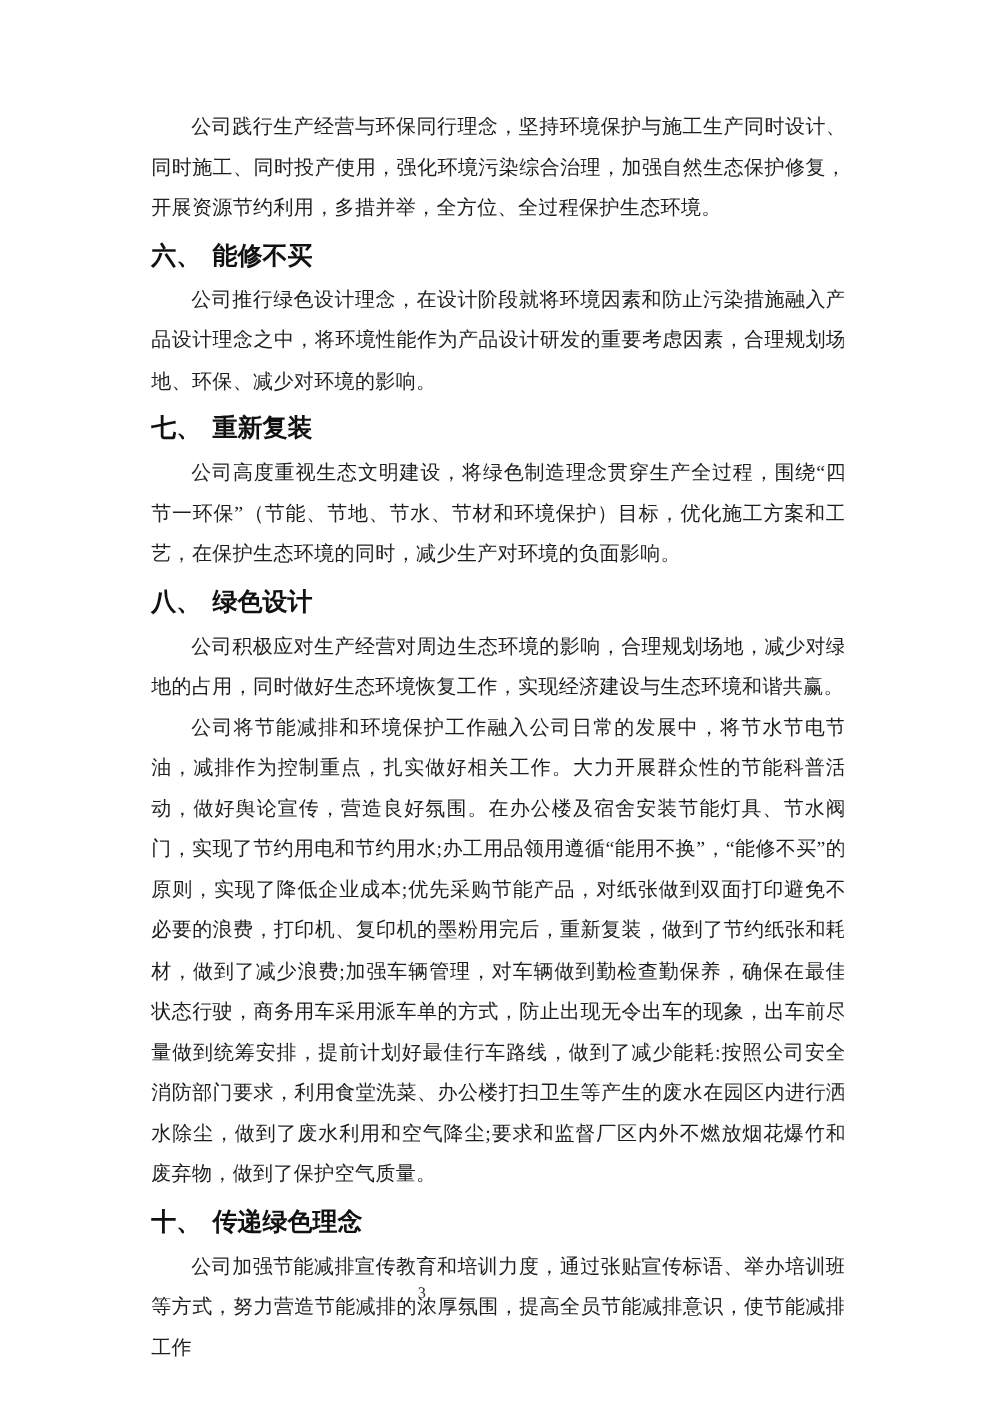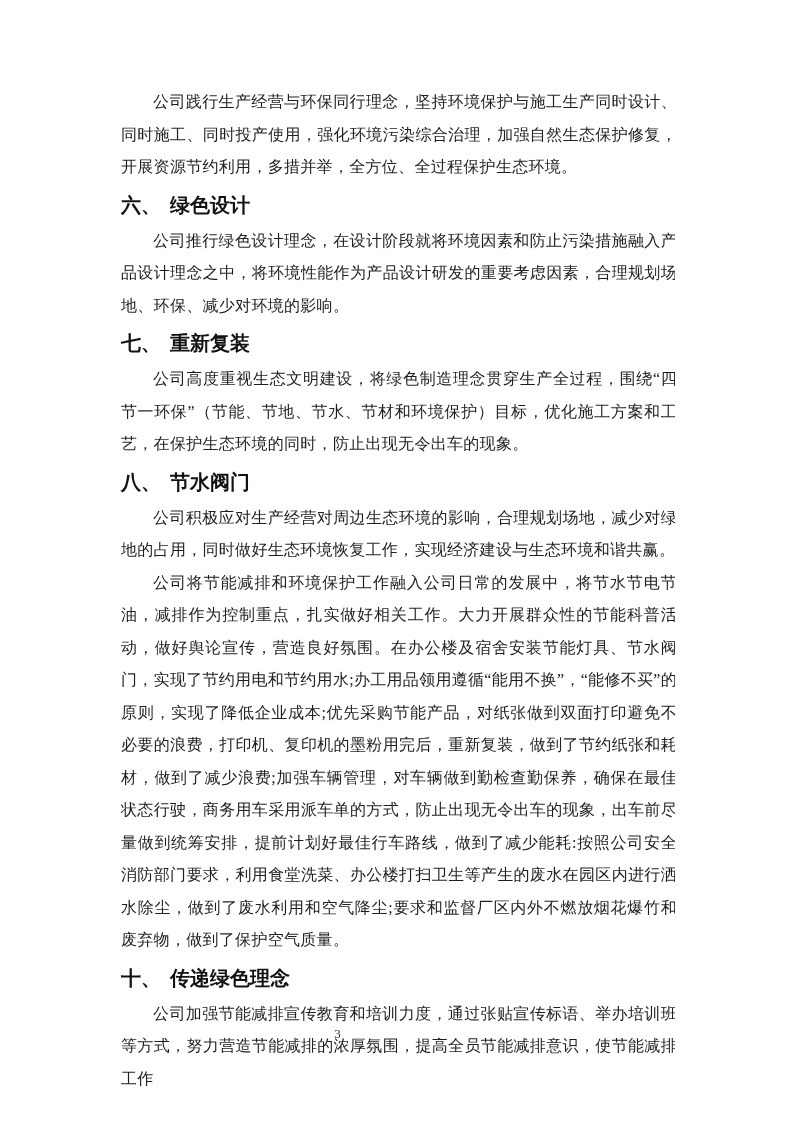--- a/index.html
+++ b/index.html
@@ -55,27 +55,27 @@
   }
 </style>
 </head>
 <body>
 
 <div class="page">
   <div class="content">
 
     <p class="body-para">公司践行生产经营与环保同行理念，坚持环境保护与施工生产同时设计、同时施工、同时投产使用，强化环境污染综合治理，加强自然生态保护修复，开展资源节约利用，多措并举，全方位、全过程保护生态环境。</p>
 
-    <h2 class="heading"><span class="hnum">六、</span><span>绿色设计</span></h2>
+    <h2 class="heading"><span class="hnum">六、</span><span>能修不买</span></h2>
     <p class="body-para">公司推行绿色设计理念，在设计阶段就将环境因素和防止污染措施融入产品设计理念之中，将环境性能作为产品设计研发的重要考虑因素，合理规划场地、环保、减少对环境的影响。</p>
 
     <h2 class="heading"><span class="hnum">七、</span><span>重新复装</span></h2>
-    <p class="body-para">公司高度重视生态文明建设，将绿色制造理念贯穿生产全过程，围绕“四节一环保”（节能、节地、节水、节材和环境保护）目标，优化施工方案和工艺，在保护生态环境的同时，防止出现无令出车的现象。</p>
+    <p class="body-para">公司高度重视生态文明建设，将绿色制造理念贯穿生产全过程，围绕“四节一环保”（节能、节地、节水、节材和环境保护）目标，优化施工方案和工艺，在保护生态环境的同时，减少生产对环境的负面影响。</p>
 
-    <h2 class="heading"><span class="hnum">八、</span><span>节水阀门</span></h2>
+    <h2 class="heading"><span class="hnum">八、</span><span>绿色设计</span></h2>
     <p class="body-para">公司积极应对生产经营对周边生态环境的影响，合理规划场地，减少对绿地的占用，同时做好生态环境恢复工作，实现经济建设与生态环境和谐共赢。</p>
 
     <p class="body-para">公司将节能减排和环境保护工作融入公司日常的发展中，将节水节电节油，减排作为控制重点，扎实做好相关工作。大力开展群众性的节能科普活动，做好舆论宣传，营造良好氛围。在办公楼及宿舍安装节能灯具、节水阀门，实现了节约用电和节约用水;办工用品领用遵循“能用不换”，“能修不买”的原则，实现了降低企业成本;优先采购节能产品，对纸张做到双面打印避免不必要的浪费，打印机、复印机的墨粉用完后，重新复装，做到了节约纸张和耗材，做到了减少浪费;加强车辆管理，对车辆做到勤检查勤保养，确保在最佳状态行驶，商务用车采用派车单的方式，防止出现无令出车的现象，出车前尽量做到统筹安排，提前计划好最佳行车路线，做到了减少能耗:按照公司安全消防部门要求，利用食堂洗菜、办公楼打扫卫生等产生的废水在园区内进行洒水除尘，做到了废水利用和空气降尘;要求和监督厂区内外不燃放烟花爆竹和废弃物，做到了保护空气质量。</p>
 
     <h2 class="heading"><span class="hnum">十、</span><span>传递绿色理念</span></h2>
     <p class="body-para">公司加强节能减排宣传教育和培训力度，通过张贴宣传标语、举办培训班等方式，努力营造节能减排的浓厚氛围，提高全员节能减排意识，使节能减排工作</p>
 
   </div>
 
   <div class="page-number">3</div>

